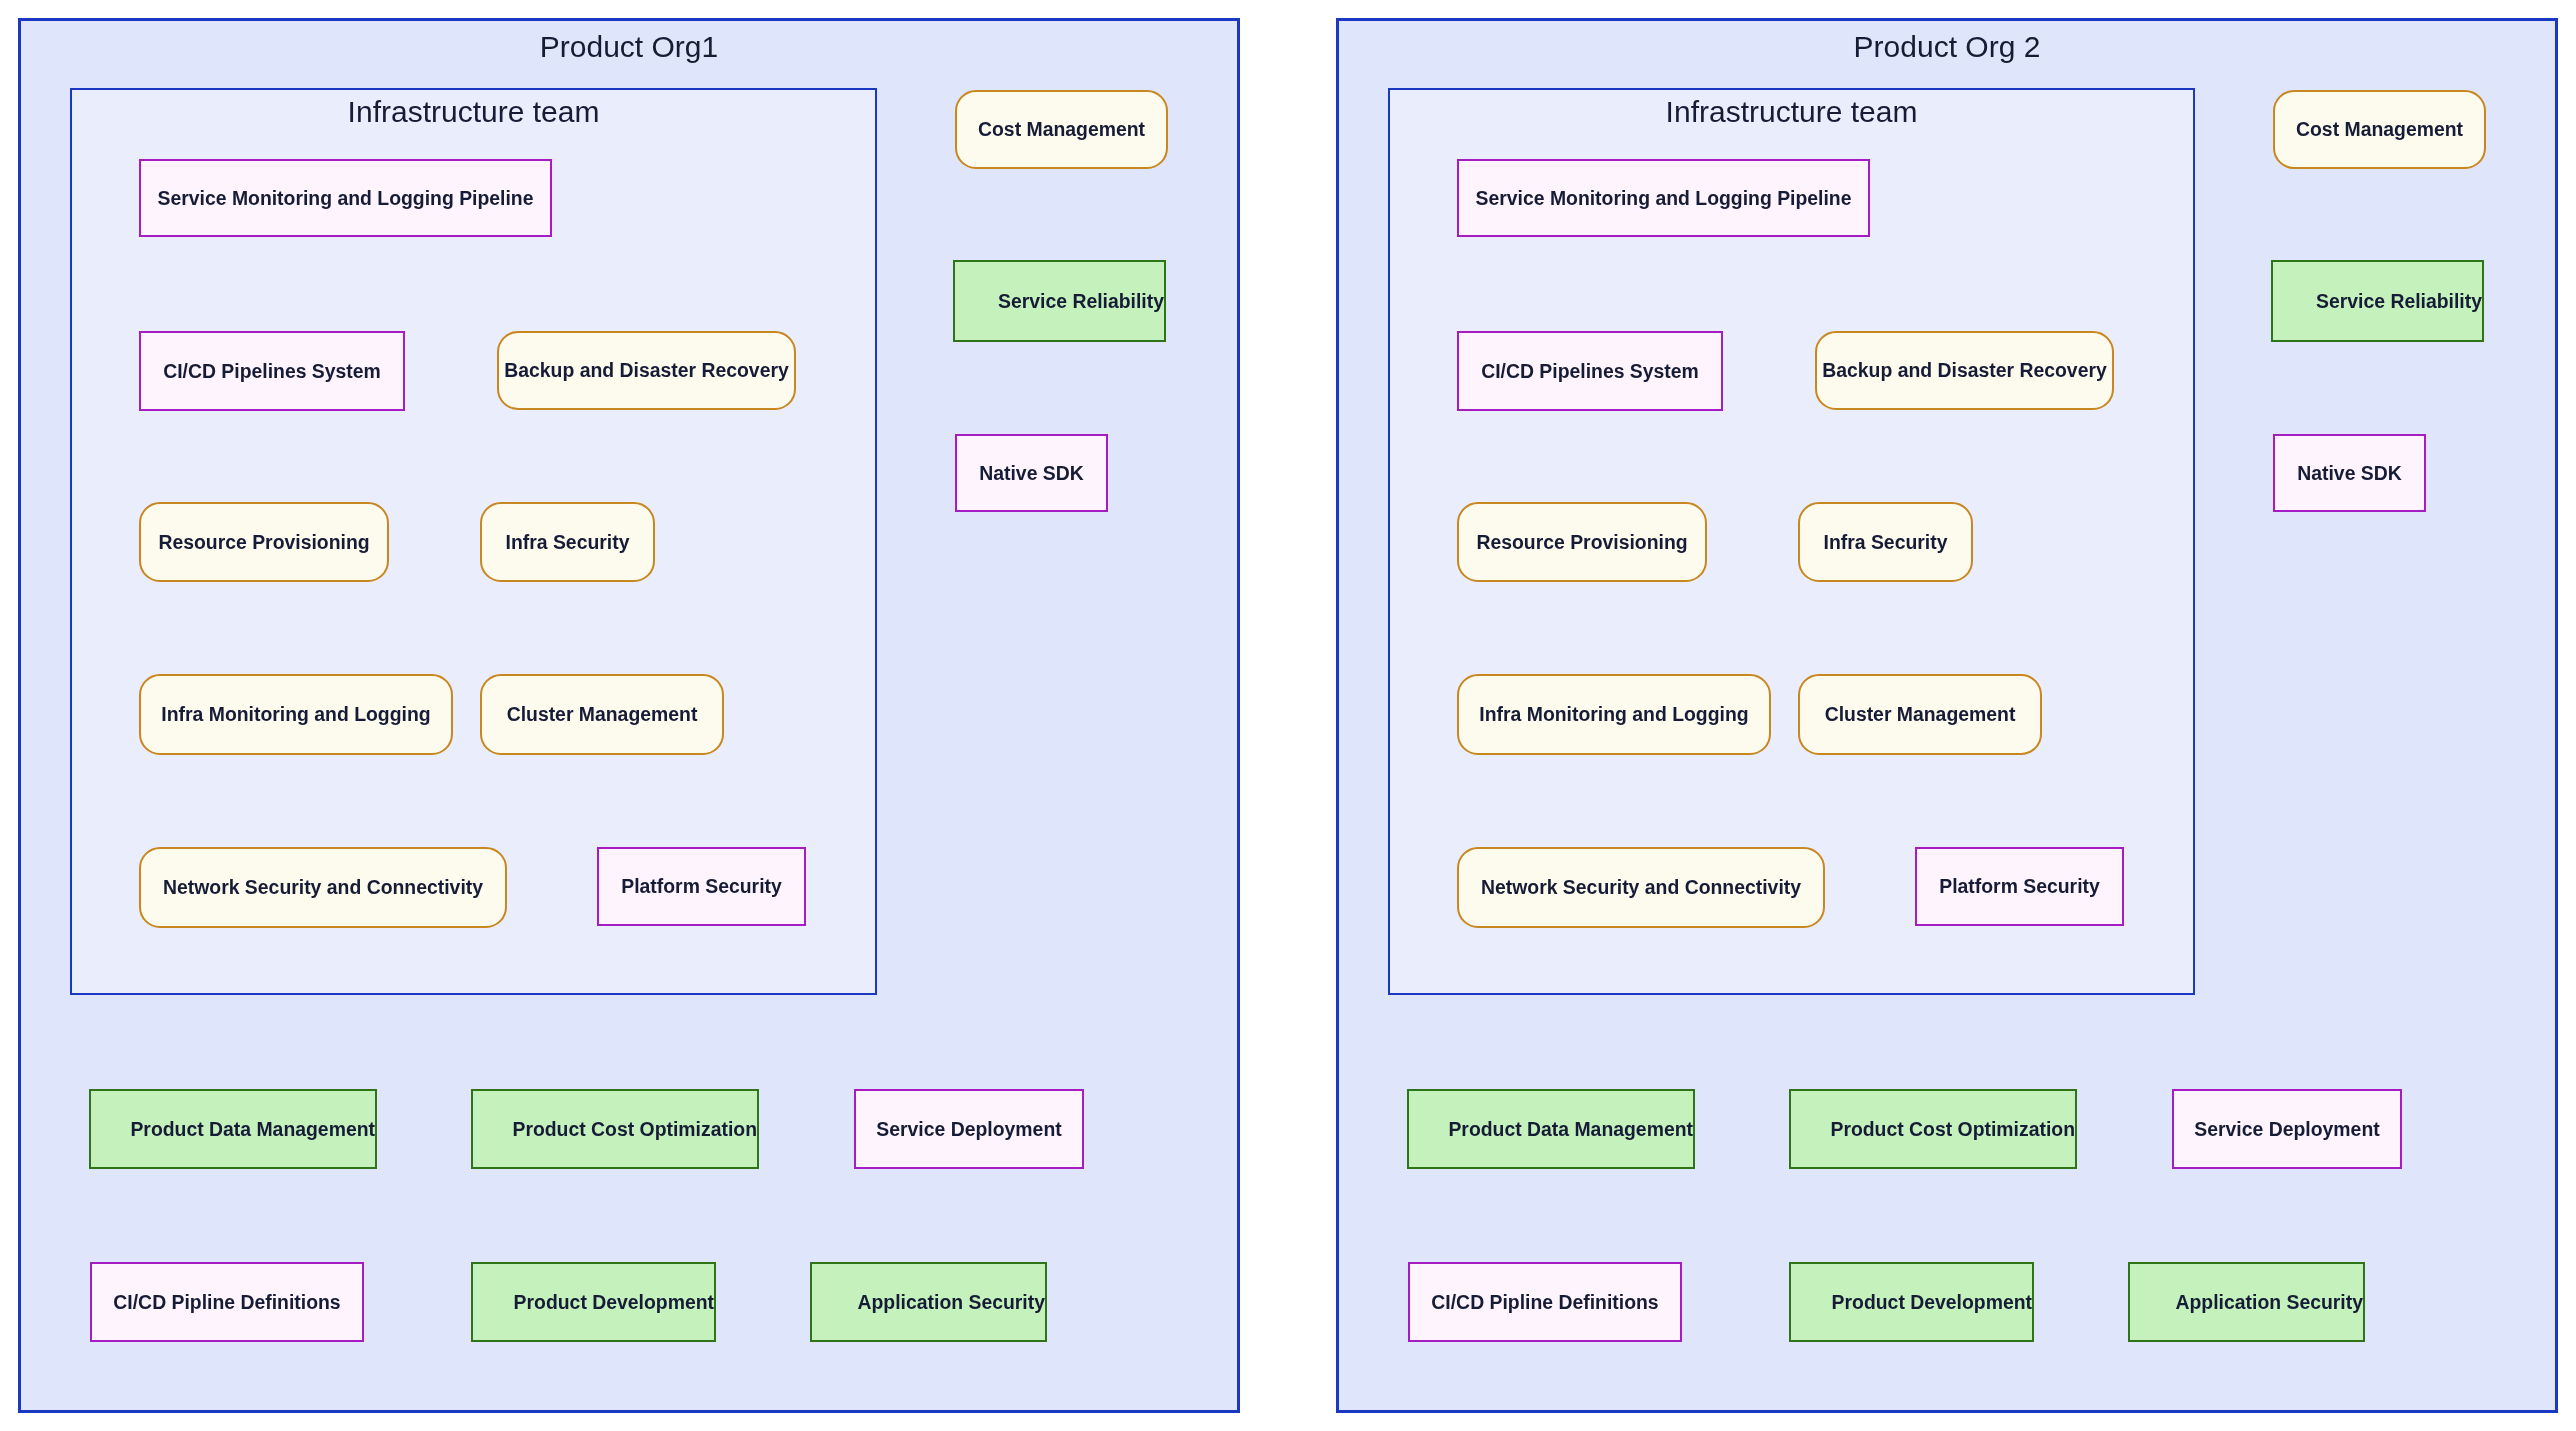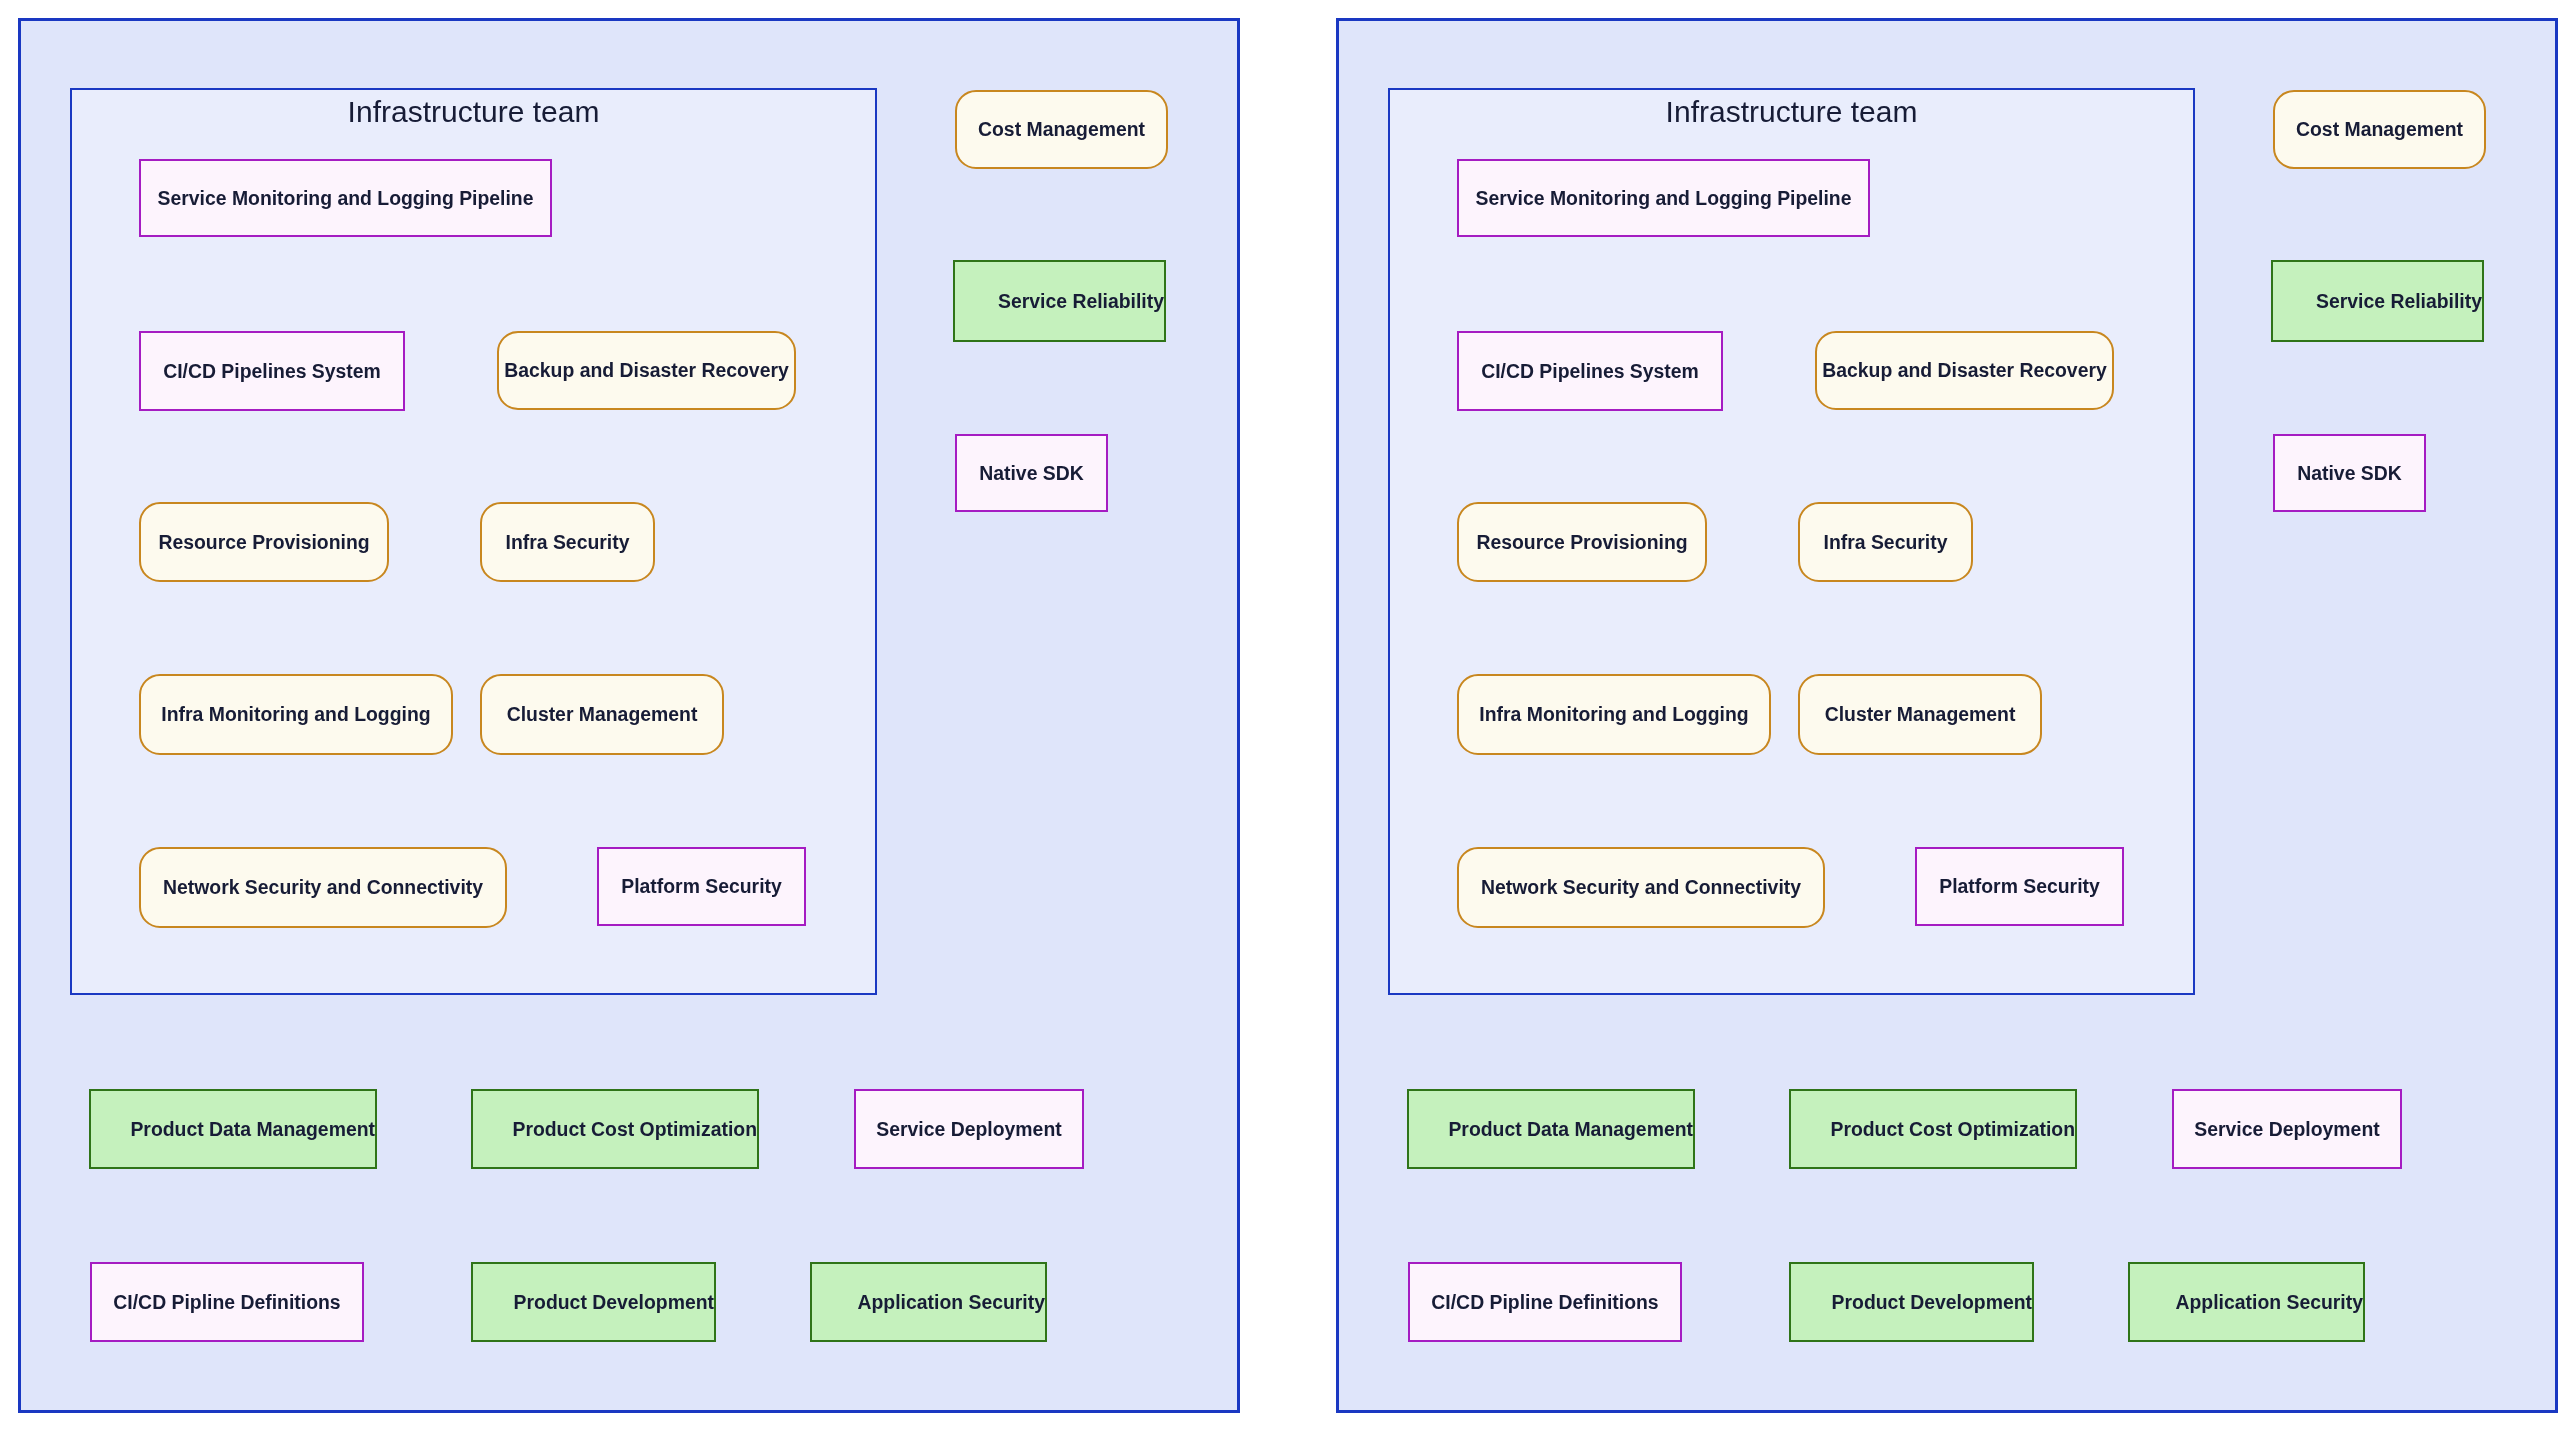--- a/index.html
+++ b/index.html
@@ -74,20 +74,21 @@
   .box.magenta { background: var(--magenta-bg); border-color: var(--magenta-border); }
   .box.orange  { background: var(--orange-bg);  border-color: var(--orange-border); border-radius: 21px; }
   .box.green   { background: var(--green-bg);   border-color: var(--green-border); justify-content: flex-end; }
 </style>
 </head>
 <body>
 
 <div class="canvas">
 
   <section class="panel" style="left: 18px;">
+    <div class="panel-title">Product Org1</div>
     <div class="team">
       <div class="team-title">Infrastructure team</div>
     <div class="box magenta" style="left: 67px; top: 69px; width: 413px; height: 78px;">
           <span>Service Monitoring and Logging Pipeline</span>
         </div>
         <div class="box magenta" style="left: 67px; top: 241px; width: 266px; height: 80px;">
           <span>CI/CD Pipelines System</span>
         </div>
         <div class="box orange" style="left: 425px; top: 241px; width: 299px; height: 79px;">
           <span>Backup and Disaster Recovery</span>
@@ -134,20 +135,21 @@
       </div>
       <div class="box green" style="left: 450px; top: 1241px; width: 245px; height: 80px;">
         <span>Product Development</span>
       </div>
       <div class="box green" style="left: 789px; top: 1241px; width: 237px; height: 80px;">
         <span>Application Security</span>
       </div>
     </section>
 
   <section class="panel" style="left: 1336px;">
+    <div class="panel-title">Product Org 2</div>
     <div class="team">
       <div class="team-title">Infrastructure team</div>
     <div class="box magenta" style="left: 67px; top: 69px; width: 413px; height: 78px;">
           <span>Service Monitoring and Logging Pipeline</span>
         </div>
         <div class="box magenta" style="left: 67px; top: 241px; width: 266px; height: 80px;">
           <span>CI/CD Pipelines System</span>
         </div>
         <div class="box orange" style="left: 425px; top: 241px; width: 299px; height: 79px;">
           <span>Backup and Disaster Recovery</span>

